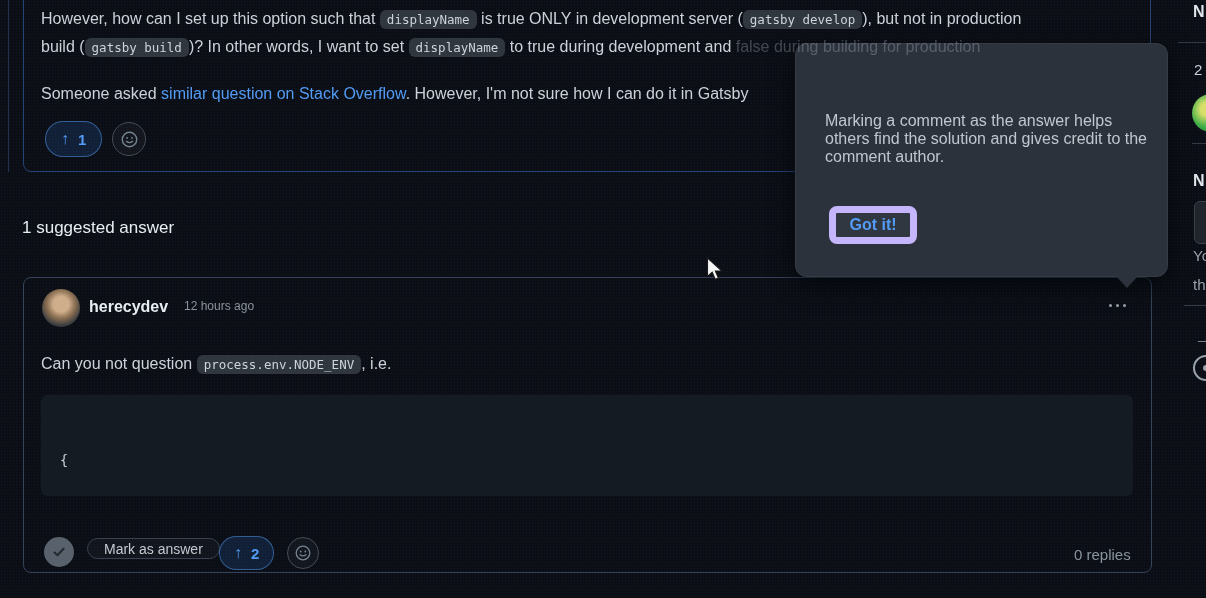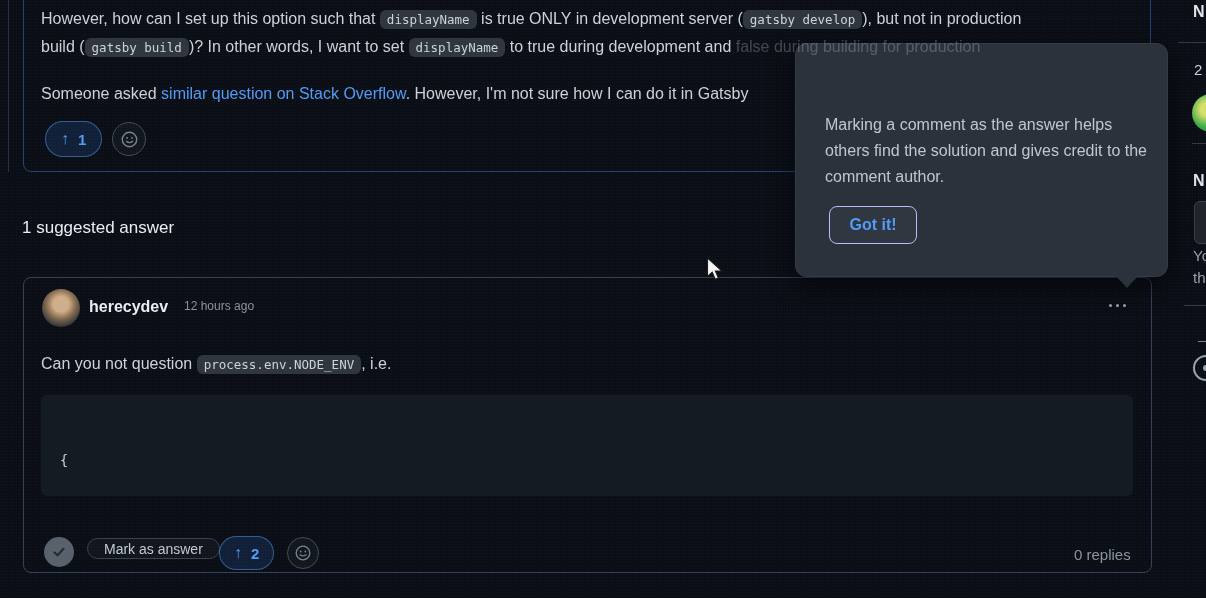--- a/index.html
+++ b/index.html
@@ -73,23 +73,23 @@
   
   .popover { left:795px; top:43px; width:373px; height:234px;
     background:#2c323b; border:1px solid rgba(205,217,229,0.06); border-radius:12px;
     box-shadow:0 8px 24px rgba(1,4,9,0.7); z-index:10; }
   .popover .tail { position:absolute; bottom:-12px; right:28px; width:0; height:0;
     border-left:12px solid transparent; border-right:12px solid transparent;
     border-top:13px solid #2c323b; }
   .pop-title { position:absolute; left:29px; top:33px; font-size:17.5px;
     font-weight:bold; color:#e3e9ef; }
   .pop-body { position:absolute; left:29px; top:68px; width:324px;
-    font-size:16px; line-height:26px; color:#bfc7cf; }
+    font-size:16px; line-height:18px; color:#bfc7cf; }
   .gotit { position:absolute; left:33px; top:162px; width:88px; height:38px;
-    border-radius:8px; border:1px solid #c4b5fd; background:rgba(99,110,123,0.08);
+    border-radius:8px; border:7px solid #c4b5fd; background:rgba(99,110,123,0.08);
     color:#539bf5; font-weight:bold; font-size:16px; display:flex;
     align-items:center; justify-content:center; cursor:pointer; }
 
   
   .frag-bold { font-size:16px; font-weight:bold; color:#dfe5eb; }
   .frag-muted { font-size:15px; color:#98a1ab; }
   .divider { height:1px; background:#333b45; }
   .avatar-frag { left:1192px; top:94px; width:38px; height:38px; border-radius:50%;
     background:radial-gradient(circle at 40% 40%, #d8e06a 0 20%, #3fae49 55%, #1e6e2c 100%);
     cursor:pointer; }
@@ -185,21 +185,21 @@
   </div>
 
   <div class="abs frag-bold" style="left:1193px; top:3px;">N</div>
   <div class="abs divider" style="left:1178px; top:42px; width:28px;"></div>
   <div class="abs frag-bold" style="left:1194px; top:61px; font-weight:normal; color:#c9d1d9; font-size:15px;">2</div>
   <div class="abs avatar-frag"></div>
   <div class="abs divider" style="left:1192px; top:143px; width:14px;"></div>
   <div class="abs frag-bold" style="left:1193px; top:172px;">N</div>
   <div class="abs btn-frag"></div>
   <div class="abs frag-muted" style="left:1193px; top:247px;">Yo</div>
-  <div class="abs frag-muted" style="left:1193px; top:269px;">th</div>
+  <div class="abs frag-muted" style="left:1193px; top:276px;">th</div>
   <div class="abs divider" style="left:1184px; top:305px; width:22px;"></div>
   <div class="abs icon-frag" style="left:1194px; top:328px;">→</div>
   <div class="abs circ-dot">
       <i></i>
     </div>
 
   <svg class="abs cursor" width="18" height="26" viewBox="0 0 18 26">
     <path d="M1.5 1 L1.5 19.5 L6.2 15.2 L9.2 22.3 L12.4 21 L9.4 14 L16 14 Z" fill="#f5f5f5" stroke="#1a1a1a" stroke-width="1.1"></path>
   </svg>
 

